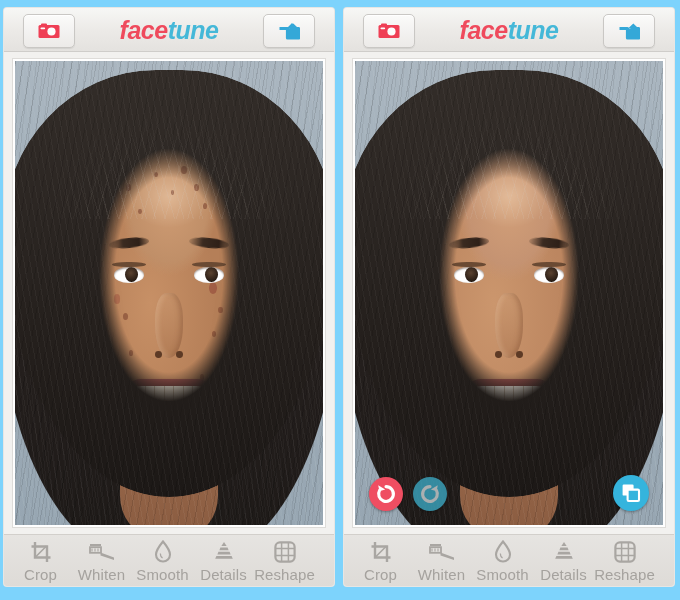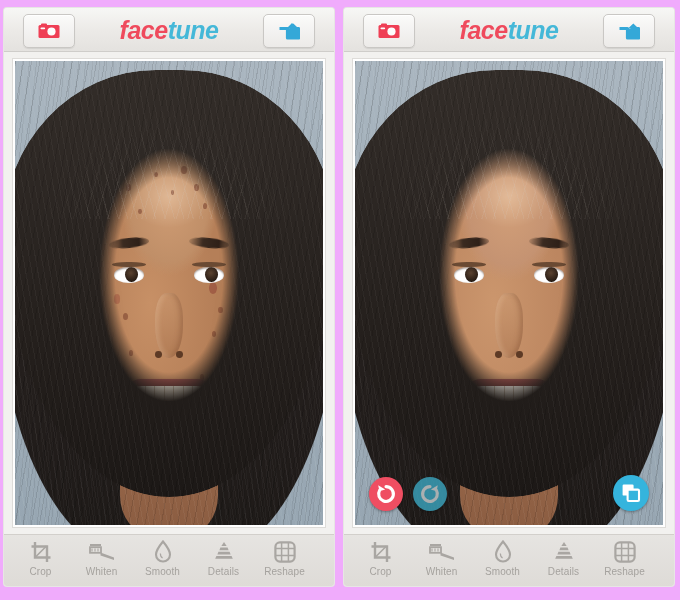--- a/index.html
+++ b/index.html
@@ -1,21 +1,21 @@
 <!DOCTYPE html>
 <html><head>
 <meta charset="utf-8">
 <style>
   html,body{margin:0;padding:0;}
   body{
     width:680px;height:600px;overflow:hidden;
     background:#ffffff;
     font-family:"Liberation Sans", sans-serif;
   }
-  .stage{position:relative;width:680px;height:600px;background:#f0abfc;}
+  .stage{position:relative;width:680px;height:600px;background:#7dd3fc;}
 
   
   .panel{
     position:absolute;top:8px;width:330px;height:578px;
     background:#f2f1ef;
     border-radius:3px;
     box-shadow:0 0 0 1px #e7e6e4;
     overflow:hidden;
   }
   .panel.left{left:4px;}
@@ -227,21 +227,21 @@
     box-sizing:border-box;
   }
   .tool{
     flex:0 0 auto;width:61px;
     display:flex;flex-direction:column;align-items:center;
     padding-top:5px;
     cursor:pointer;
     color:#a9a6a2;
   }
   .tool .glyph{height:23px;display:flex;align-items:center;justify-content:center;}
-  .tool .tlabel{font-size:10px;margin-top:3px;color:#a5a29e;letter-spacing:.1px;white-space:nowrap;}
+  .tool .tlabel{font-size:15px;margin-top:3px;color:#a5a29e;letter-spacing:.1px;white-space:nowrap;}
 </style>
 </head>
 <body>
 
 <div class="stage">
 
   <div class="panel left">
 
     <div class="appbar">
       <div class="hdr-btn cam">

